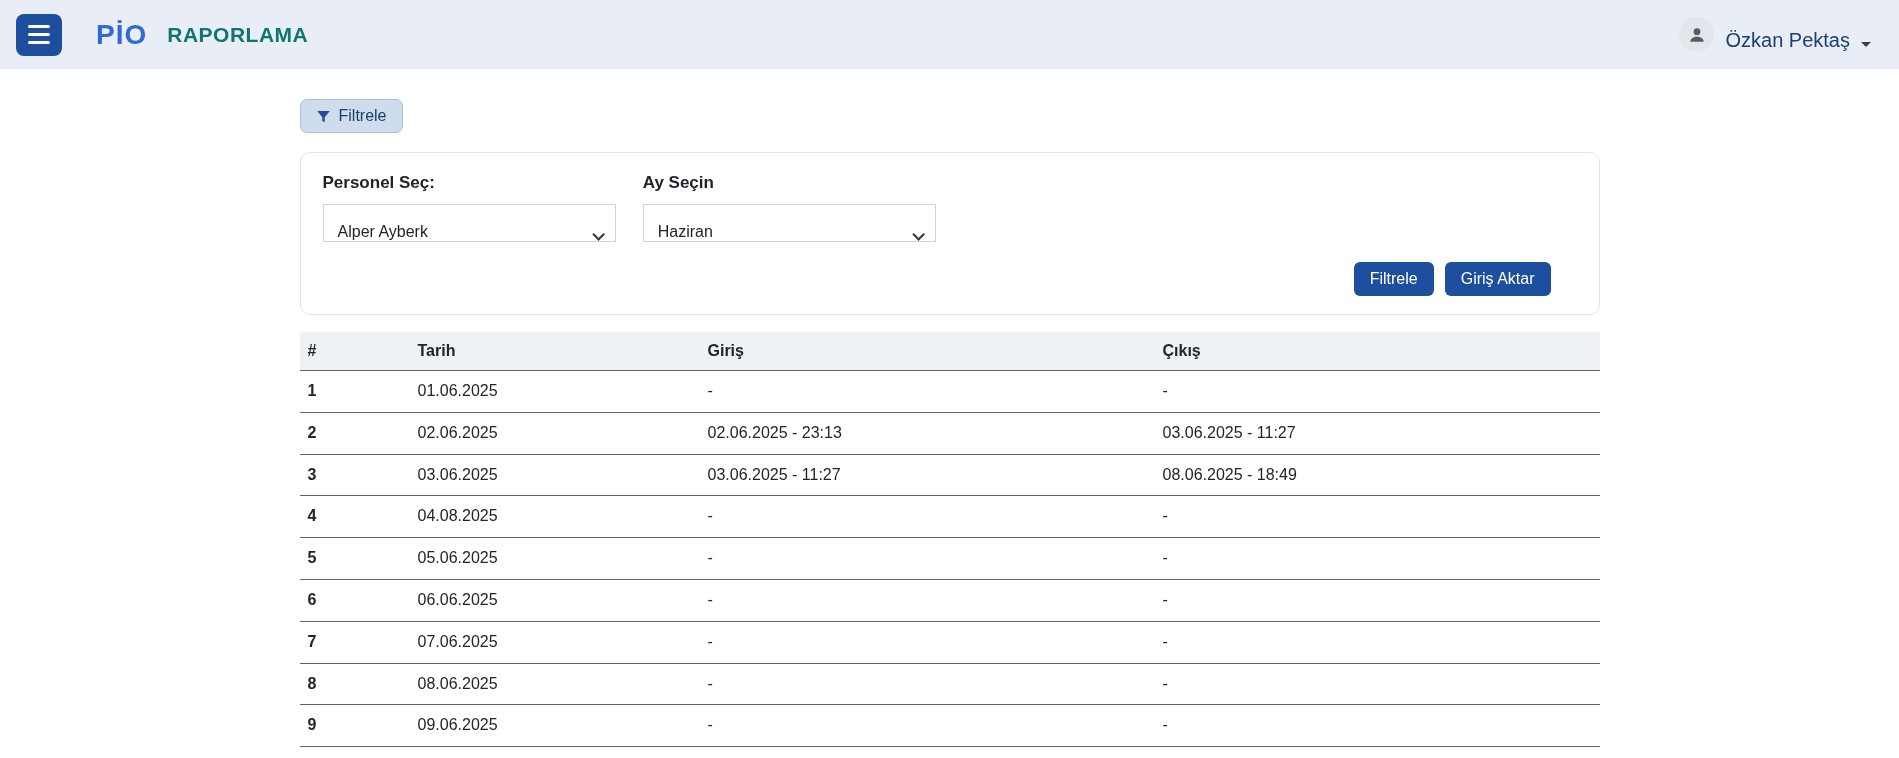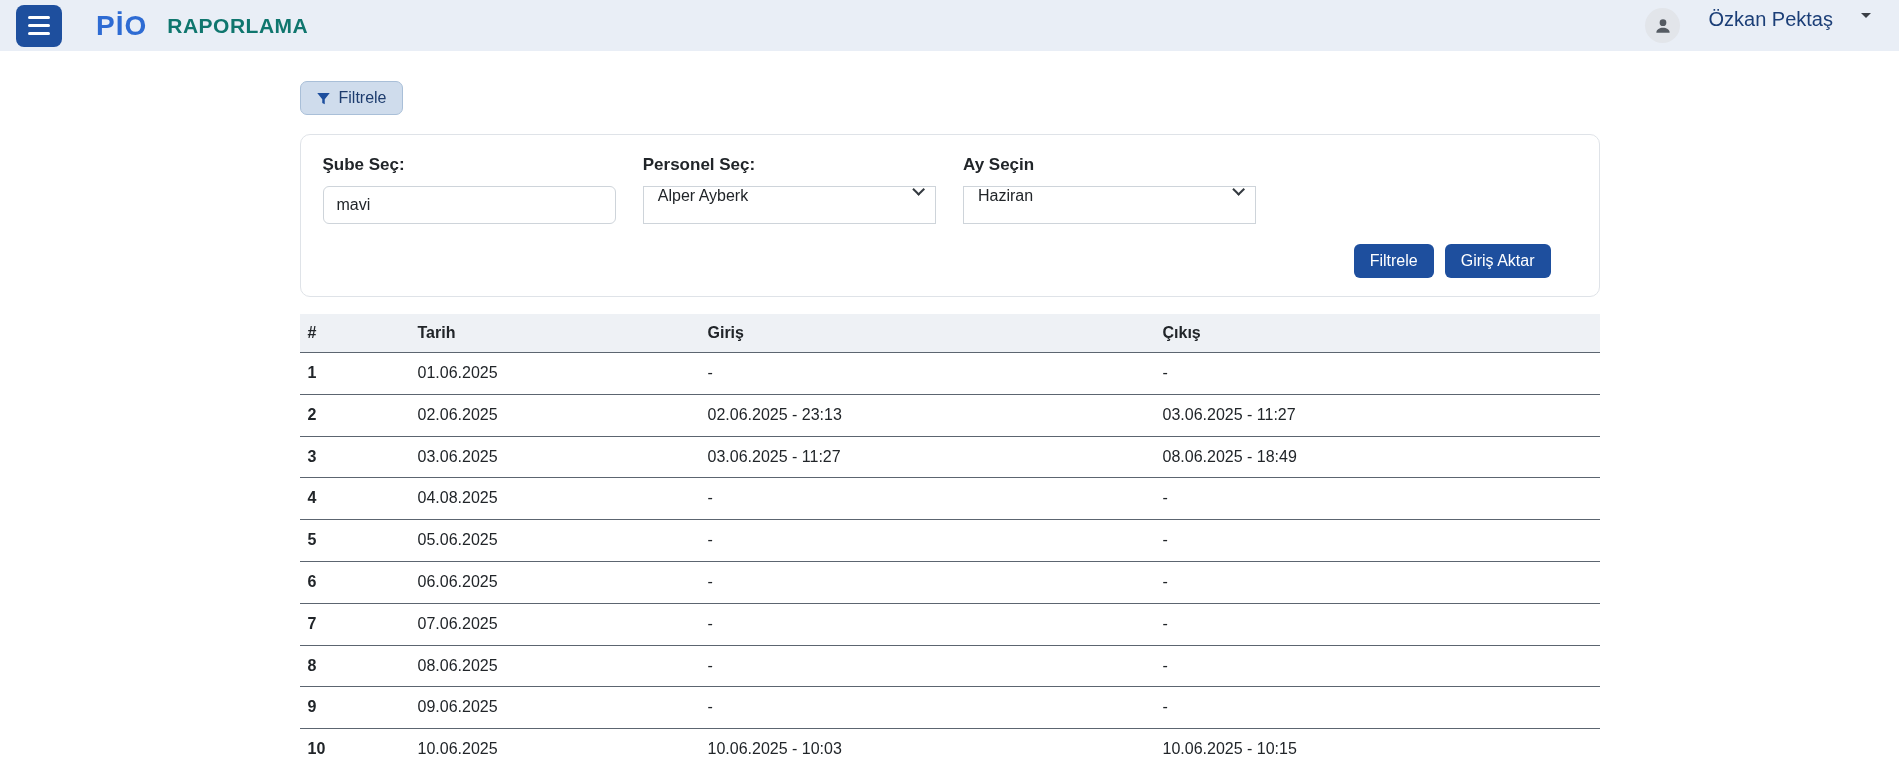--- a/index.html
+++ b/index.html
@@ -5,40 +5,40 @@
   * { box-sizing: border-box; }
   html, body { margin: 0; padding: 0; }
   body {
     width: 1899px; height: 758px; overflow: hidden;
     background: #ffffff; color: #212529;
     font-family: "Liberation Sans", sans-serif;
   }
 
   
   .navbar {
-    height: 51px; background: #e9eef6;
+    height: 69px; background: #e9eef6;
     display: flex; align-items: center;
     padding: 0 28px 0 16px;
   }
   .menu-btn {
     width: 46px; height: 42px; background: #1e4f9e; border: none;
     border-radius: 8px; cursor: pointer;
     display: flex; flex-direction: column; justify-content: center; align-items: center; gap: 5px;
   }
   .menu-btn span { display: block; width: 22px; height: 3px; background: #fff; border-radius: 2px; }
   .brand {
     margin-left: 34px; font-size: 28px; font-weight: 800;
     color: #2e6bd3; letter-spacing: 1px; user-select: none;
   }
   .app-title {
     margin-left: 20px; font-size: 21px; font-weight: 700;
     color: #0f766e; letter-spacing: 0.5px;
   }
   .user-menu {
-    margin-left: auto; display: flex; align-items: flex-start; gap: 28px; cursor: pointer;
+    margin-left: auto; display: flex; align-items: flex-end; gap: 11px; cursor: pointer;
   }
   .avatar {
     width: 35px; height: 35px; border-radius: 50%; background: #e2e5ea;
     display: grid; place-items: center;
   }
   .user-name { font-size: 20px; color: #1b3e77; font-weight: 500; }
   .caret {
     width: 0; height: 0; margin-top: 5px;
     border: 5px solid transparent; border-top-color: #3a3f46;
   }
@@ -58,21 +58,21 @@
     padding: 20px 22px 18px;
   }
   .filter-grid { display: grid; grid-template-columns: repeat(4, 1fr); gap: 27px; }
   .field label { display: block; font-size: 17px; font-weight: 700; margin-bottom: 11px; }
   .field input {
     width: 100%; height: 38px; border: 1px solid #ced4da; border-radius: 6px;
     padding: 0 13px; font-size: 16px; color: #212529; font-family: inherit; outline: none;
   }
   .select {
     height: 38px; border: 1px solid #ced4da; border-radius: 0;
-    padding: 0 14px; display: flex; align-items: flex-start; justify-content: space-between;
+    padding: 0 14px; display: flex; align-items: flex-end; justify-content: space-between;
     font-size: 16px; cursor: pointer; background: #fff;
   }
   .chev {
     width: 9px; height: 9px; border-right: 2px solid #343a40; border-bottom: 2px solid #343a40;
     transform: rotate(45deg) translateY(-3px);
   }
   .actions { display: flex; justify-content: flex-end; gap: 11px; margin-top: 20px; margin-right: 26px; }
   .btn-primary {
     background: #1e4f9e; color: #fff; border: none; border-radius: 6px;
     padding: 8px 16px; font-size: 16px; cursor: pointer; font-family: inherit;
@@ -121,24 +121,20 @@
 
     <button class="filter-toggle">
       <svg width="15" height="15" viewBox="0 0 24 24" fill="#1e4f9e">
         <path d="M2 3h20l-8 10v8l-4-2v-6L2 3z"></path>
       </svg>
       <span>Filtrele</span>
     </button>
 
     <section class="filter-card">
       <div class="filter-grid">
-        <div class="field">
-          <label>Şube Seç:</label>
-          <input type="text" value="mavi" style="">
-        </div>
         <div class="field">
           <label>Personel Seç:</label>
           <div class="select">
             <span>Alper Ayberk</span>
             <span class="chev"></span>
           </div>
         </div>
         <div class="field">
           <label>Ay Seçin</label>
           <div class="select">

